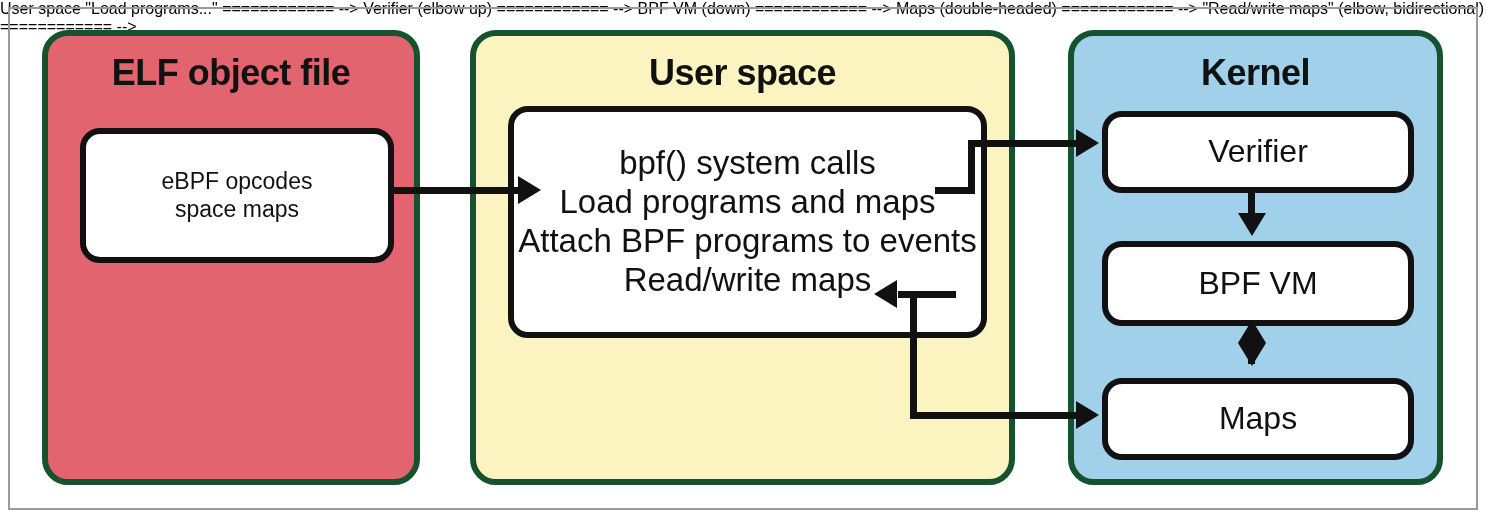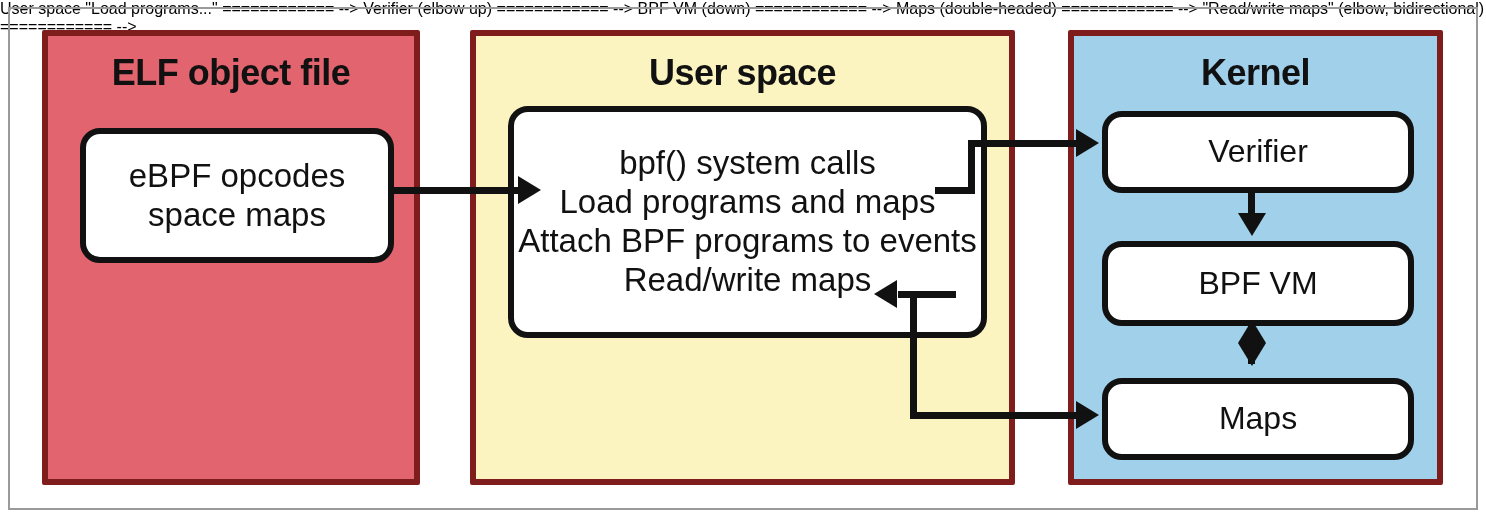--- a/index.html
+++ b/index.html
@@ -22,22 +22,22 @@
     position: absolute;
     left: 8px;
     top: 7px;
     width: 1470px;
     height: 503px;
     border: 2px solid #9a9a9a;
     box-sizing: border-box;
   }
   .panel {
     position: absolute;
-    border: 6px solid #7f1d1d;
-    border-radius: 2px;
+    border: 6px solid #14532d;
+    border-radius: 26px;
     box-sizing: border-box;
   }
   .panel-title {
     position: absolute;
     left: 0;
     right: 0;
     text-align: center;
     font-weight: bold;
     color: #111111;
     letter-spacing: -0.5px;
@@ -73,21 +73,21 @@
     background: #A0D0EA;
   }
   #title-elf, #title-user, #title-kernel {
     top: 16px;
     font-size: 36px;
   }
 
   
   #box-ebpf {
     left: 32px; top: 92px; width: 314px; height: 135px;
-    font-size: 33px;
+    font-size: 23px;
   }
   #box-userops {
     left: 32px; top: 70px; width: 479px; height: 232px;
     font-size: 33px;
     justify-content: center;
   }
   #box-verifier {
     left: 28px; top: 75px; width: 312px; height: 82px;
     font-size: 32px;
   }

